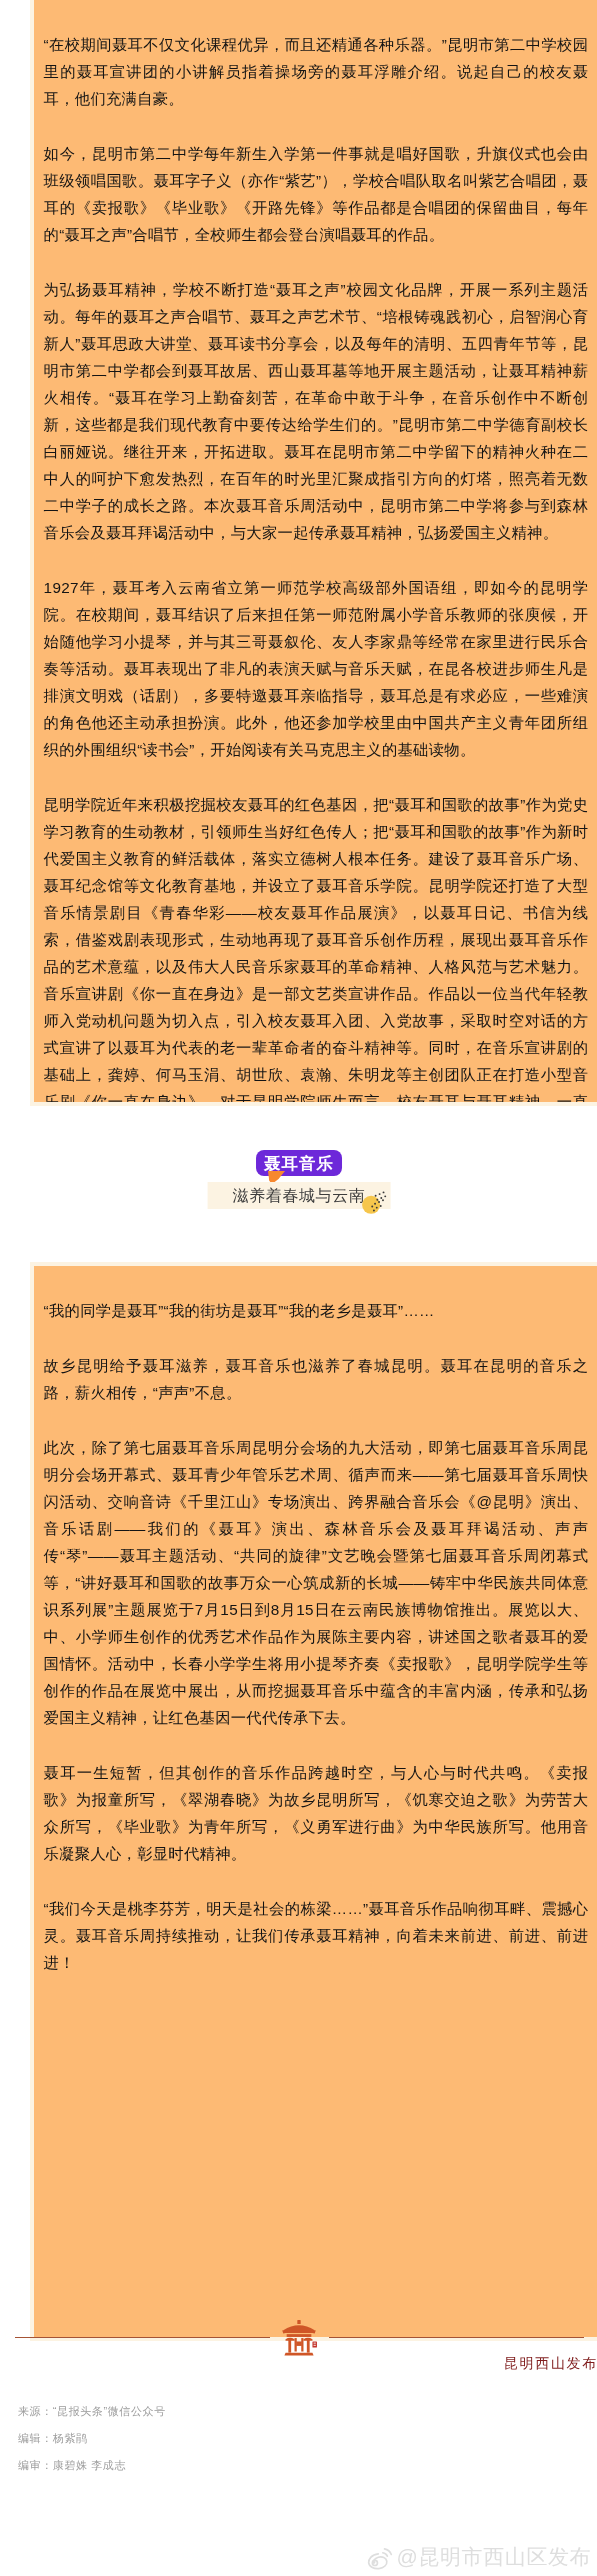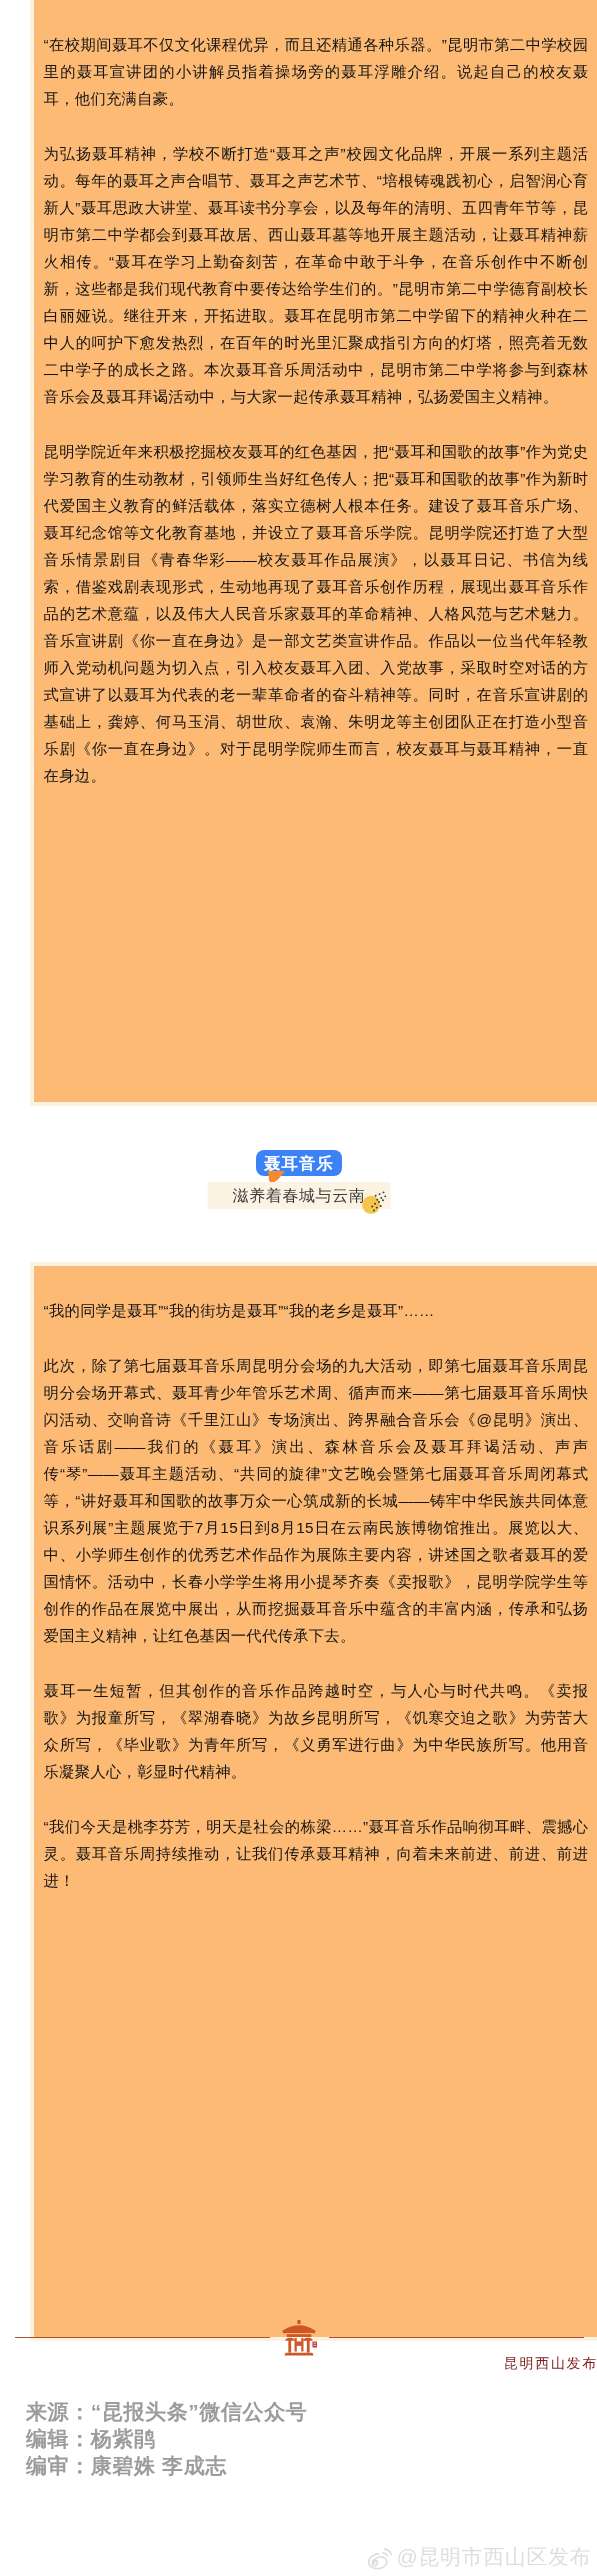--- a/index.html
+++ b/index.html
@@ -17,21 +17,21 @@
   .box2{top:1222px;height:1071px;margin-top:40px;}
   .box-inner{padding:31px 9.6px 22.7px 9.6px;}
   .para{
     margin:0 0 28px 0;font-size:15.3px;line-height:27px;color:#141414;
     text-align:justify;letter-spacing:0.3px;
   }
   .para:last-child{margin-bottom:0;}
   
   .badge{
     position:absolute;top:1150px;left:50%;transform:translateX(-50%);
-    background:#3b82f6;color:#ffffff;font-size:16.4px;font-weight:bold;
+    background:#6d28d9;color:#ffffff;font-size:16.4px;font-weight:bold;
     height:26px;line-height:26px;padding:0 8px;border-radius:8px;
     letter-spacing:1.1px;white-space:nowrap;
   }
   .badge-tail{
     position:absolute;top:1171px;left:50%;margin-left:-31px;
     width:17px;height:14.7px;background:#f7882f;
     clip-path:polygon(0 0,100% 0,62% 55%,10% 100%);
     border-radius:0 0 0 10.2px;
   }
   .subtitle-box{
@@ -45,37 +45,39 @@
     position:absolute;top:2318px;left:14.7px;right:14px;height:39px;
     display:flex;align-items:center;
   }
   .divider .line{flex:1;height:1.1px;background:#a65335;}
   .divider .logo-wrap{margin:0 11.3px;display:flex;align-items:flex-end;}
   .brand{
     position:absolute;top:2355px;left:0;width:100%;text-align:right;
     font-size:14px;color:#7f1d1d;letter-spacing:1.7px;
   }
   .credits{
-    position:absolute;top:2398px;left:26px;
-    font-size:21px;color:#9c9c9c;letter-spacing:0.6px;font-weight:bold;
+    position:absolute;top:2398px;left:18px;
+    font-size:11px;color:#9c9c9c;letter-spacing:0.6px;
   }
   .credits div{height:27px;line-height:27px;}
   .watermark{
     position:absolute;top:2543px;right:6.8px;display:flex;align-items:flex-end;
     font-size:21px;color:#dedede;letter-spacing:0.6px;
   }
   .watermark svg{margin-right:3.4px;}
 </style>
 </head>
 <body>
 
 <div class="section-box box1">
   <div class="box-inner">
       <p class="para">“在校期间聂耳不仅文化课程优异，而且还精通各种乐器。”昆明市第二中学校园里的聂耳宣讲团的小讲解员指着操场旁的聂耳浮雕介绍。说起自己的校友聂耳，他们充满自豪。</p>
+      <p class="para">如今，昆明市第二中学每年新生入学第一件事就是唱好国歌，升旗仪式也会由班级领唱国歌。聂耳字子义（亦作“紫艺”），学校合唱队取名叫紫艺合唱团，聂耳的《卖报歌》《毕业歌》《开路先锋》等作品都是合唱团的保留曲目，每年的“聂耳之声”合唱节，全校师生都会登台演唱聂耳的作品。</p>
       <p class="para">为弘扬聂耳精神，学校不断打造“聂耳之声”校园文化品牌，开展一系列主题活动。每年的聂耳之声合唱节、聂耳之声艺术节、“培根铸魂践初心，启智润心育新人”聂耳思政大讲堂、聂耳读书分享会，以及每年的清明、五四青年节等，昆明市第二中学都会到聂耳故居、西山聂耳墓等地开展主题活动，让聂耳精神薪火相传。“聂耳在学习上勤奋刻苦，在革命中敢于斗争，在音乐创作中不断创新，这些都是我们现代教育中要传达给学生们的。”昆明市第二中学德育副校长白丽娅说。继往开来，开拓进取。聂耳在昆明市第二中学留下的精神火种在二中人的呵护下愈发热烈，在百年的时光里汇聚成指引方向的灯塔，照亮着无数二中学子的成长之路。本次聂耳音乐周活动中，昆明市第二中学将参与到森林音乐会及聂耳拜谒活动中，与大家一起传承聂耳精神，弘扬爱国主义精神。</p>
+      <p class="para">1927年，聂耳考入云南省立第一师范学校高级部外国语组，即如今的昆明学院。在校期间，聂耳结识了后来担任第一师范附属小学音乐教师的张庾候，开始随他学习小提琴，并与其三哥聂叙伦、友人李家鼎等经常在家里进行民乐合奏等活动。聂耳表现出了非凡的表演天赋与音乐天赋，在昆各校进步师生凡是排演文明戏（话剧），多要特邀聂耳亲临指导，聂耳总是有求必应，一些难演的角色他还主动承担扮演。此外，他还参加学校里由中国共产主义青年团所组织的外围组织“读书会”，开始阅读有关马克思主义的基础读物。</p>
       <p class="para">昆明学院近年来积极挖掘校友聂耳的红色基因，把“聂耳和国歌的故事”作为党史学习教育的生动教材，引领师生当好红色传人；把“聂耳和国歌的故事”作为新时代爱国主义教育的鲜活载体，落实立德树人根本任务。建设了聂耳音乐广场、聂耳纪念馆等文化教育基地，并设立了聂耳音乐学院。昆明学院还打造了大型音乐情景剧目《青春华彩——校友聂耳作品展演》，以聂耳日记、书信为线索，借鉴戏剧表现形式，生动地再现了聂耳音乐创作历程，展现出聂耳音乐作品的艺术意蕴，以及伟大人民音乐家聂耳的革命精神、人格风范与艺术魅力。音乐宣讲剧《你一直在身边》是一部文艺类宣讲作品。作品以一位当代年轻教师入党动机问题为切入点，引入校友聂耳入团、入党故事，采取时空对话的方式宣讲了以聂耳为代表的老一辈革命者的奋斗精神等。同时，在音乐宣讲剧的基础上，龚婷、何马玉涓、胡世欣、袁瀚、朱明龙等主创团队正在打造小型音乐剧《你一直在身边》。对于昆明学院师生而言，校友聂耳与聂耳精神，一直在身边。</p>
     </div>
 </div>
 
 <div class="badge">
   <span>聂耳音乐</span>
 </div>
 <div class="badge-tail"></div>
 <div class="subtitle-box">
   <span>滋养着春城与云南</span>
@@ -97,20 +99,21 @@
         <circle cx="33" cy="30" r="1.7"></circle>
       <circle cx="18" cy="31" r="1.7"></circle>
         <circle cx="21" cy="38" r="1.7"></circle>
     </g>
   </svg>
 </div>
 
 <div class="section-box box2">
   <div class="box-inner">
       <p class="para">“我的同学是聂耳”“我的街坊是聂耳”“我的老乡是聂耳”……</p>
+      <p class="para">故乡昆明给予聂耳滋养，聂耳音乐也滋养了春城昆明。聂耳在昆明的音乐之路，薪火相传，“声声”不息。</p>
       <p class="para">此次，除了第七届聂耳音乐周昆明分会场的九大活动，即第七届聂耳音乐周昆明分会场开幕式、聂耳青少年管乐艺术周、循声而来——第七届聂耳音乐周快闪活动、交响音诗《千里江山》专场演出、跨界融合音乐会《@昆明》演出、音乐话剧——我们的《聂耳》演出、森林音乐会及聂耳拜谒活动、声声传“琴”——聂耳主题活动、“共同的旋律”文艺晚会暨第七届聂耳音乐周闭幕式等，“讲好聂耳和国歌的故事万众一心筑成新的长城——铸牢中华民族共同体意识系列展”主题展览于7月15日到8月15日在云南民族博物馆推出。展览以大、中、小学师生创作的优秀艺术作品作为展陈主要内容，讲述国之歌者聂耳的爱国情怀。活动中，长春小学学生将用小提琴齐奏《卖报歌》，昆明学院学生等创作的作品在展览中展出，从而挖掘聂耳音乐中蕴含的丰富内涵，传承和弘扬爱国主义精神，让红色基因一代代传承下去。</p>
       <p class="para">聂耳一生短暂，但其创作的音乐作品跨越时空，与人心与时代共鸣。《卖报歌》为报童所写，《翠湖春晓》为故乡昆明所写，《饥寒交迫之歌》为劳苦大众所写，《毕业歌》为青年所写，《义勇军进行曲》为中华民族所写。他用音乐凝聚人心，彰显时代精神。</p>
       <p class="para">“我们今天是桃李芬芳，明天是社会的栋梁……”聂耳音乐作品响彻耳畔、震撼心灵。聂耳音乐周持续推动，让我们传承聂耳精神，向着未来前进、前进、前进进！</p>
     </div>
 </div>
 
 <div class="divider">
   <div class="line"></div>
   <div class="logo-wrap">
     <svg width="36" height="37" viewBox="0 0 64 66">

